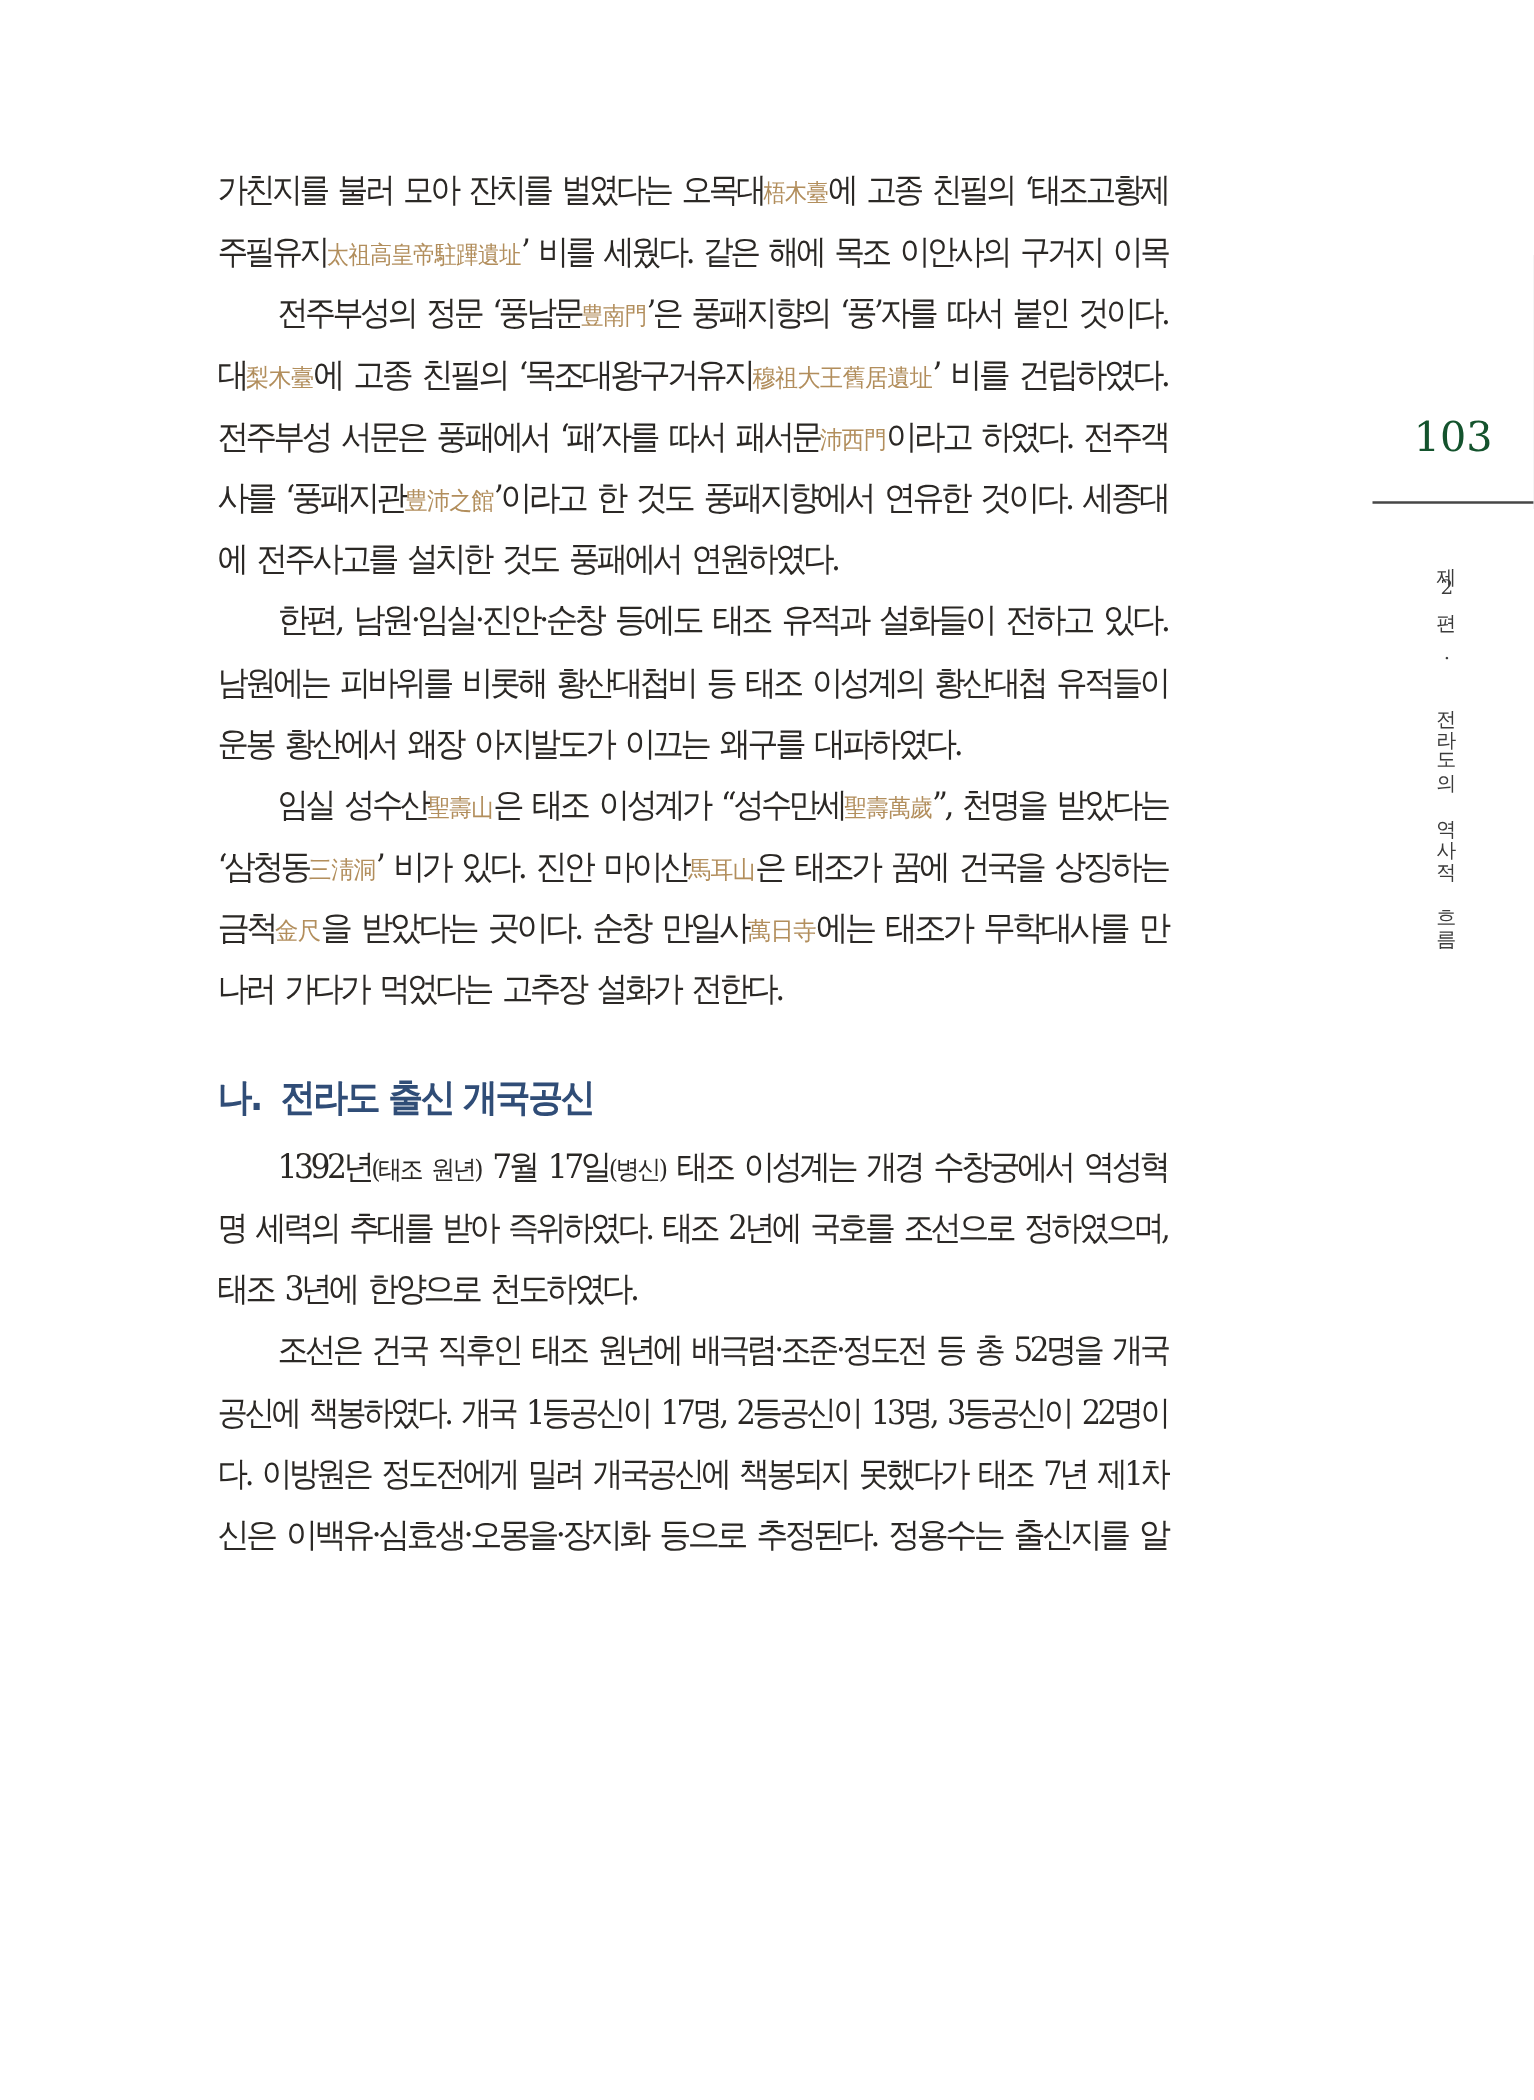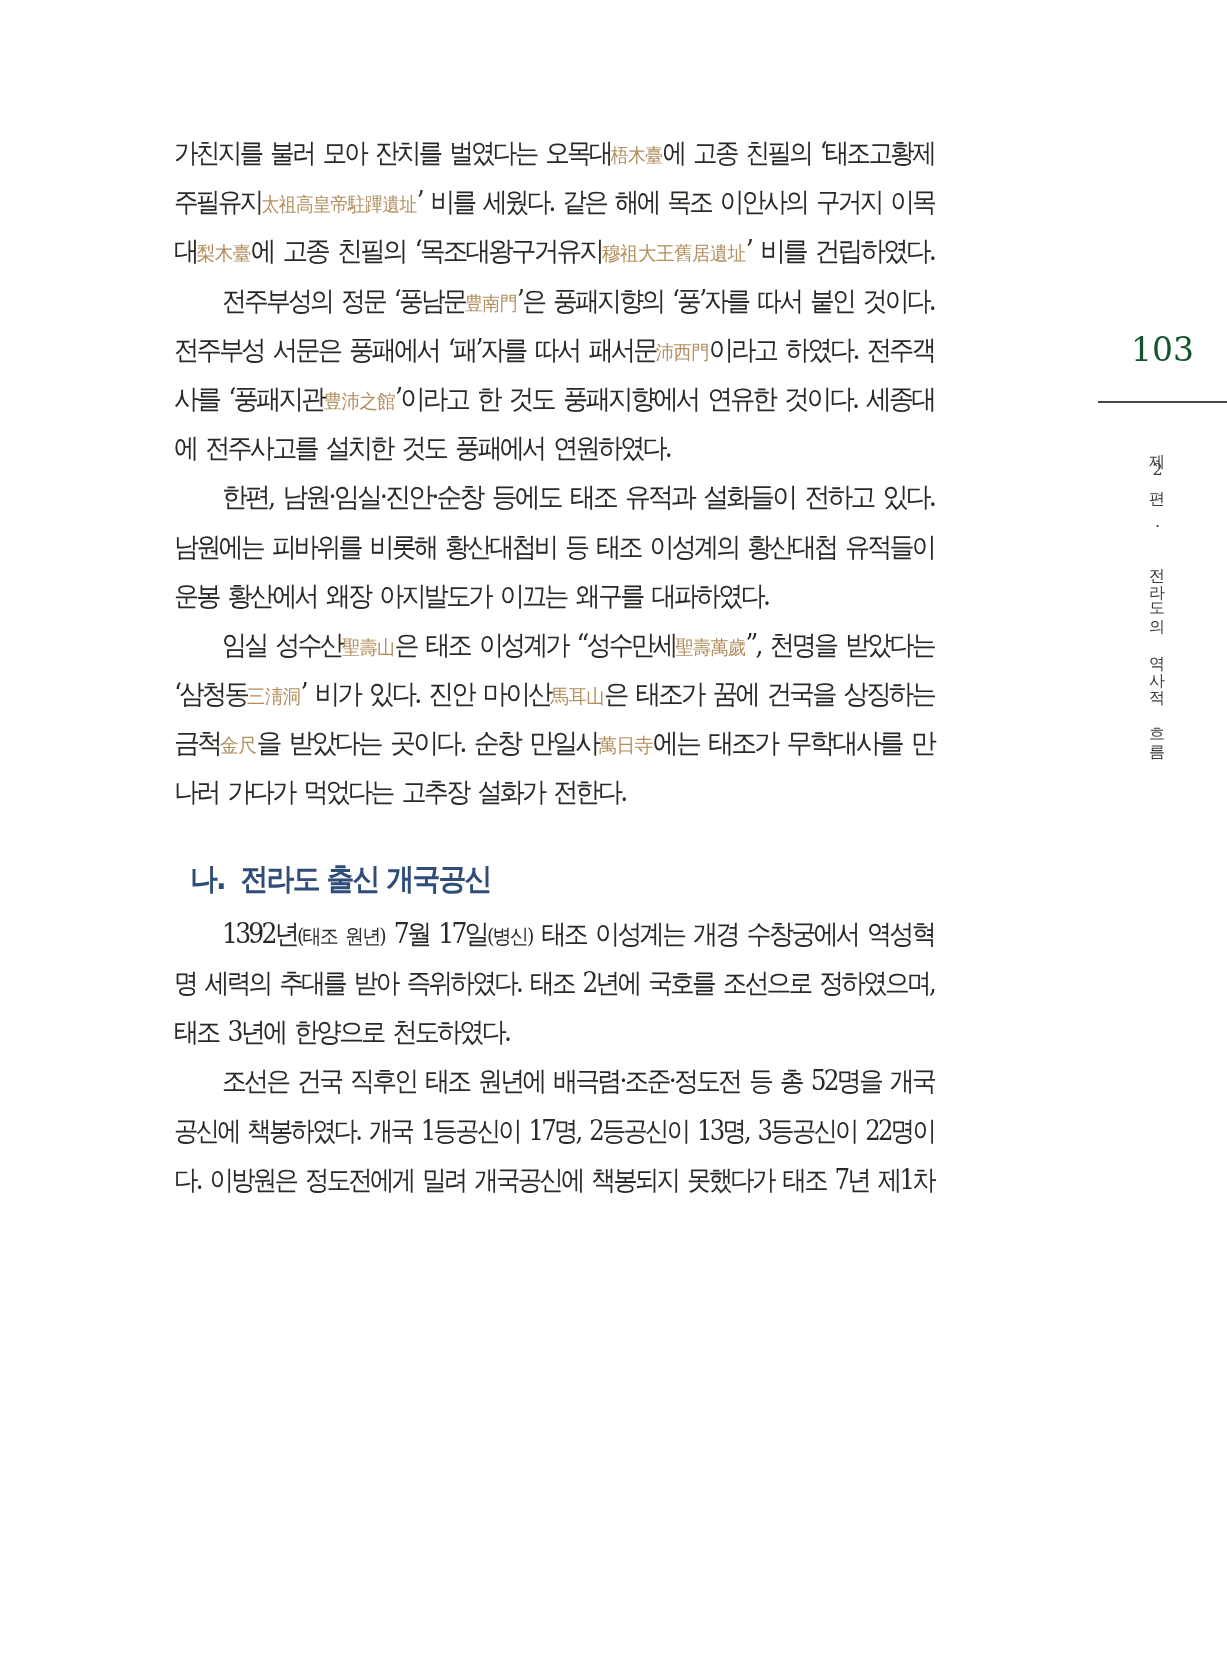--- a/index.html
+++ b/index.html
@@ -23,21 +23,21 @@
     display:inline-block; vertical-align:top; line-height:49.2px;
     transform-origin:0 55%;
   }
   .line.indent { padding-left:48px; }
   .hanja {
     font-size:0.72em; letter-spacing:-0.5px;
     color:var(--hanja-color,#b28e5c);
   }
   .small { font-size:0.76em; letter-spacing:-2px; }
   .heading {
-    margin:37px 0 6px 16px; height:49.2px; line-height:49.2px;
+    margin:37px 0 6px 0; height:49.2px; line-height:49.2px;
     font-family:"DejaVu Sans","Liberation Sans",sans-serif;
     font-weight:bold; font-size:30px; letter-spacing:-2px;
     color:var(--heading-color,#304d77);
     white-space:nowrap;
   }
   .h-inner { display:inline-block; transform-origin:0 55%; }
   .h-label { margin-right:17px; }
   .page-number {
     position:absolute; left:1098px; top:330px; width:129px;
     text-align:center; font-size:33px; line-height:40px;
@@ -57,22 +57,22 @@
 </style>
 </head>
 <body>
 
 <div class="page" style="--body-color: #2b2825; --hanja-color: #b28e5c; --heading-color: #304d77;">
 
   <div class="text-column">
     <div id="body-top">
         <div class="line full"><span class="line-inner" style="transform: scaleX(0.910094);"><span>가친지를 불러 모아 잔치를 벌였다는 오목대</span><span class="hanja">梧木臺</span><span>에 고종 친필의 ‘태조고황제</span></span></div>
         <div class="line full"><span class="line-inner" style="transform: scaleX(0.910981);"><span>주필유지</span><span class="hanja">太祖高皇帝駐蹕遺址</span><span>’ 비를 세웠다. 같은 해에 목조 이안사의 구거지 이목</span></span></div>
+        <div class="line full indent"><span class="line-inner" style="transform: scaleX(0.917748);"><span>전주부성의 정문 ‘풍남문</span><span class="hanja">豊南門</span><span>’은 풍패지향의 ‘풍’자를 따서 붙인 것이다.</span></span></div>
         <div class="line full"><span class="line-inner" style="transform: scaleX(0.948814);"><span>대</span><span class="hanja">梨木臺</span><span>에 고종 친필의 ‘목조대왕구거유지</span><span class="hanja">穆祖大王舊居遺址</span><span>’ 비를 건립하였다.</span></span></div>
-        <div class="line full indent"><span class="line-inner" style="transform: scaleX(0.917748);"><span>전주부성의 정문 ‘풍남문</span><span class="hanja">豊南門</span><span>’은 풍패지향의 ‘풍’자를 따서 붙인 것이다.</span></span></div>
         <div class="line full"><span class="line-inner" style="transform: scaleX(0.935223);"><span>전주부성 서문은 풍패에서 ‘패’자를 따서 패서문</span><span class="hanja">沛西門</span><span>이라고 하였다. 전주객</span></span></div>
         <div class="line full"><span class="line-inner" style="transform: scaleX(0.941067);"><span>사를 ‘풍패지관</span><span class="hanja">豊沛之館</span><span>’이라고 한 것도 풍패지향에서 연유한 것이다. 세종대</span></span></div>
         <div class="line"><span class="line-inner" style="transform: scaleX(0.929752);"><span>에 전주사고를 설치한 것도 풍패에서 연원하였다.</span></span></div>
         <div class="line full indent"><span class="line-inner" style="transform: scaleX(0.958277);"><span>한편, 남원·임실·진안·순창 등에도 태조 유적과 설화들이 전하고 있다.</span></span></div>
         <div class="line full"><span class="line-inner" style="transform: scaleX(0.92607);"><span>남원에는 피바위를 비롯해 황산대첩비 등 태조 이성계의 황산대첩 유적들이</span></span></div>
         <div class="line"><span class="line-inner" style="transform: scaleX(0.929752);"><span>운봉 황산에서 왜장 아지발도가 이끄는 왜구를 대파하였다.</span></span></div>
         <div class="line full indent"><span class="line-inner" style="transform: scaleX(0.925539);"><span>임실 성수산</span><span class="hanja">聖壽山</span><span>은 태조 이성계가 “성수만세</span><span class="hanja">聖壽萬歲</span><span>”, 천명을 받았다는</span></span></div>
         <div class="line full"><span class="line-inner" style="transform: scaleX(0.941687);"><span>‘삼청동</span><span class="hanja">三淸洞</span><span>’ 비가 있다. 진안 마이산</span><span class="hanja">馬耳山</span><span>은 태조가 꿈에 건국을 상징하는</span></span></div>
         <div class="line full"><span class="line-inner" style="transform: scaleX(0.960373);"><span>금척</span><span class="hanja">金尺</span><span>을 받았다는 곳이다. 순창 만일사</span><span class="hanja">萬日寺</span><span>에는 태조가 무학대사를 만</span></span></div>
         <div class="line"><span class="line-inner" style="transform: scaleX(0.929752);"><span>나러 가다가 먹었다는 고추장 설화가 전한다.</span></span></div>
@@ -84,20 +84,21 @@
       </span>
     </div>
 
     <div id="body-bottom">
         <div class="line full indent"><span class="line-inner" style="transform: scaleX(0.929523);"><span>1392년</span><span class="small">(태조 원년)</span><span> 7월 17일</span><span class="small">(병신)</span><span> 태조 이성계는 개경 수창궁에서 역성혁</span></span></div>
         <div class="line full"><span class="line-inner" style="transform: scaleX(0.913908);"><span>명 세력의 추대를 받아 즉위하였다. 태조 2년에 국호를 조선으로 정하였으며,</span></span></div>
         <div class="line"><span class="line-inner" style="transform: scaleX(0.929752);"><span>태조 3년에 한양으로 천도하였다.</span></span></div>
         <div class="line full indent"><span class="line-inner" style="transform: scaleX(0.920175);"><span>조선은 건국 직후인 태조 원년에 배극렴·조준·정도전 등 총 52명을 개국</span></span></div>
         <div class="line full"><span class="line-inner" style="transform: scaleX(0.899392);"><span>공신에 책봉하였다. 개국 1등공신이 17명, 2등공신이 13명, 3등공신이 22명이</span></span></div>
         <div class="line full"><span class="line-inner" style="transform: scaleX(0.90456);"><span>다. 이방원은 정도전에게 밀려 개국공신에 책봉되지 못했다가 태조 7년 제1차</span></span></div>
+        <div class="line full"><span class="line-inner" style="transform: scaleX(0.950204);"><span>신은 이백유·심효생·오몽을·장지화 등으로 추정된다. 정용수는 출신지를 알</span></span></div>
       </div>
   </div>
 
   <div class="page-number">103</div>
   <div class="rule"></div>
   <div class="caption">제2편 · 전라도의 역사적 흐름</div>
 
 </div>
 
 </body></html>

